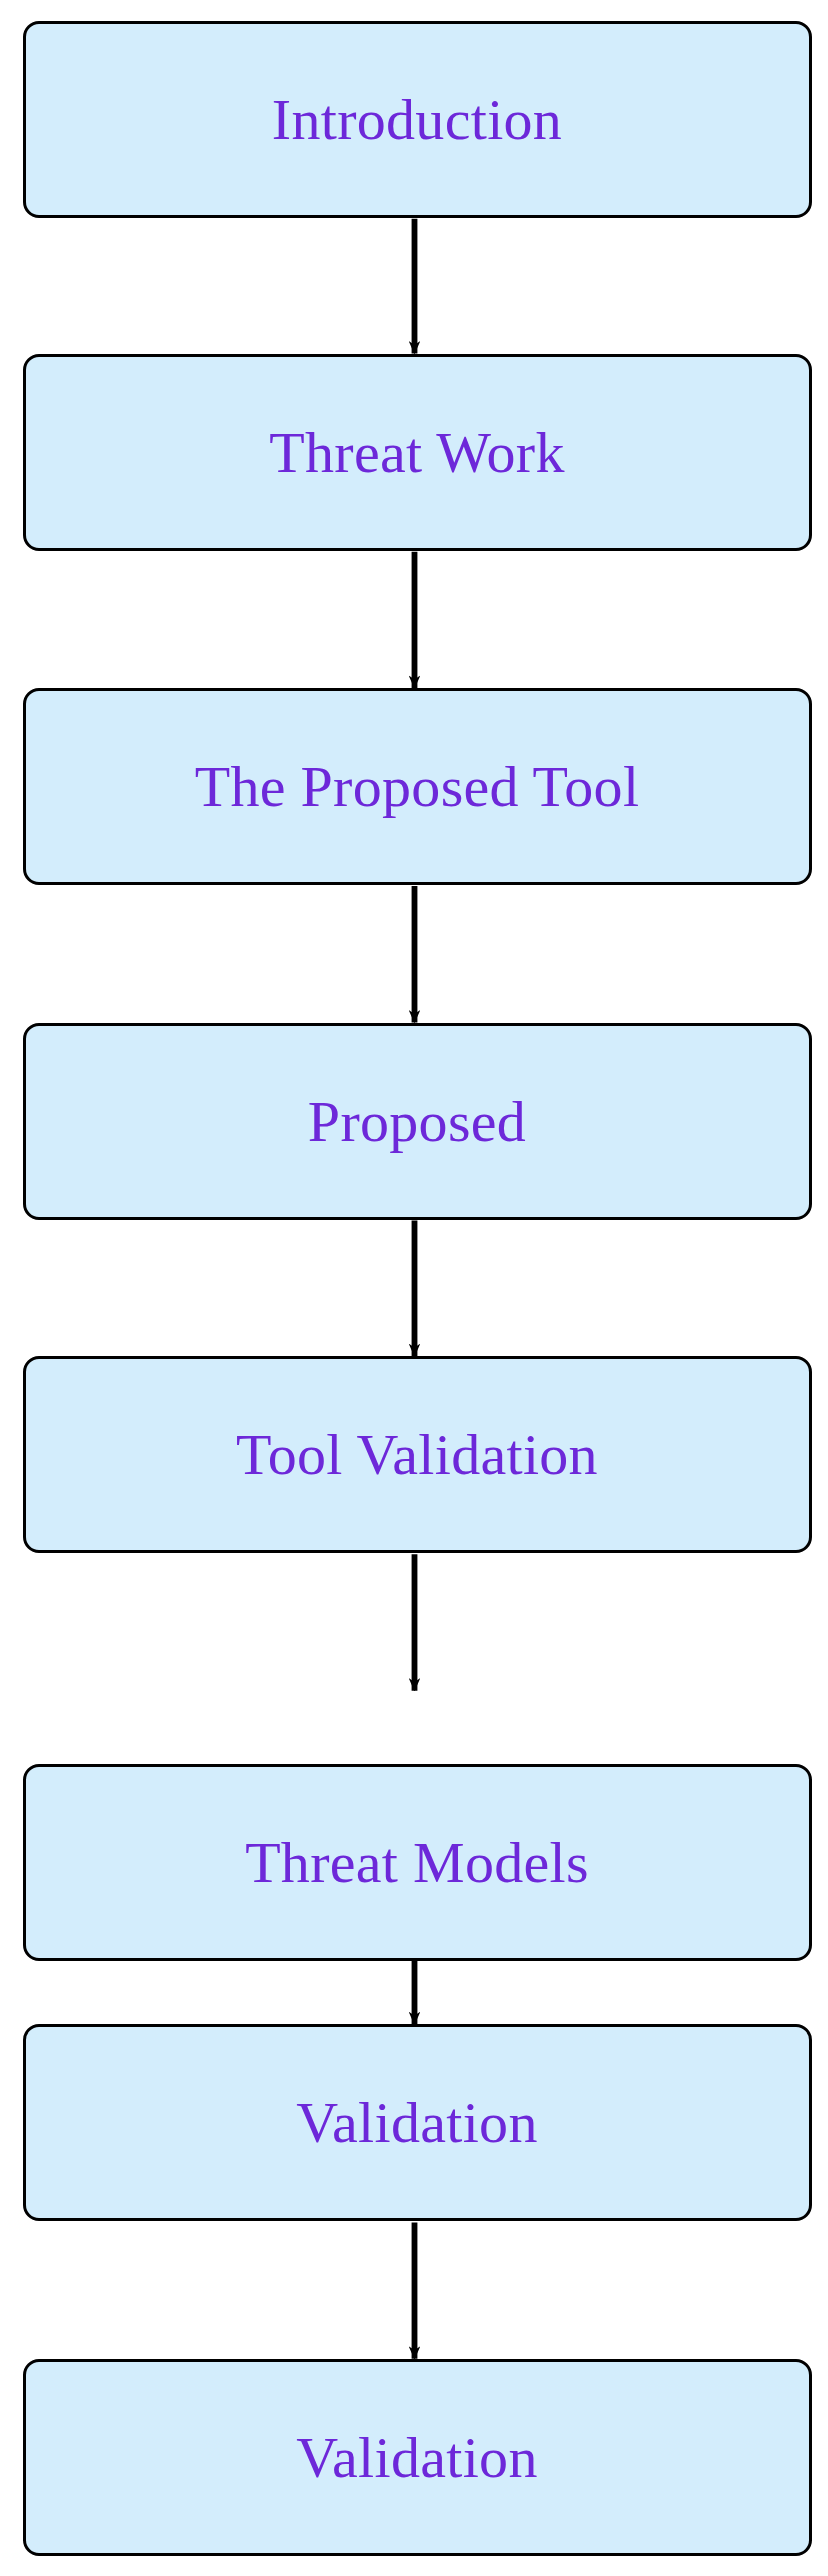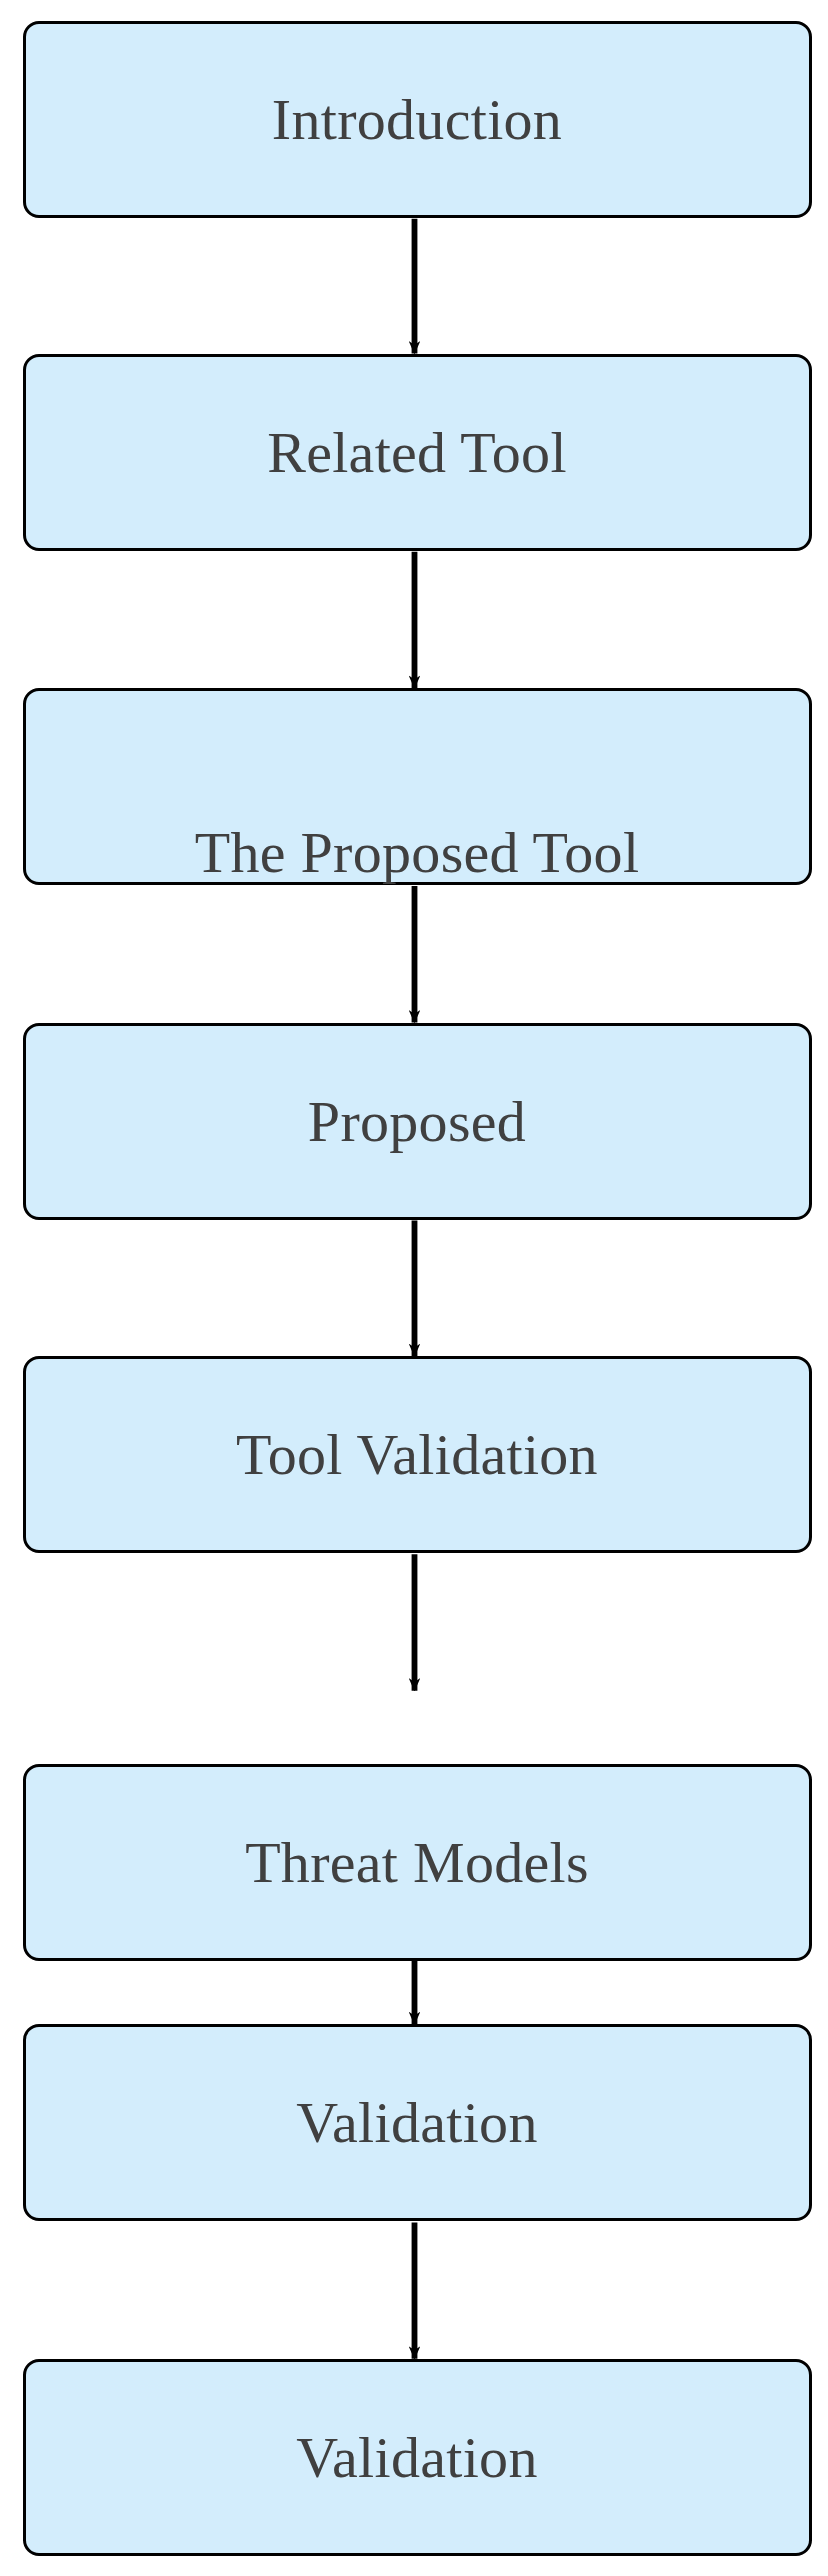--- a/index.html
+++ b/index.html
@@ -38,21 +38,21 @@
     border: 3.3px solid #0d0d0d;
     border-radius: 16px;
     display: flex;
     align-items: center;
     justify-content: center;
   }
   .node-label {
     font-family: "Liberation Serif", "DejaVu Serif", serif;
     font-size: 58px;
     line-height: 1;
-    color: #404040;
+    color: #6d28d9;
     letter-spacing: 0.3px;
     white-space: nowrap;
     text-align: center;
     user-select: none;
   }
   .edge-hit {
     position: absolute;
     left: 389px;
     width: 50px;
     background: transparent;
@@ -89,23 +89,23 @@
       <div class="edge-hit" style="top: 1554px; height: 136px; left: 389px;"></div>
       <div class="edge-hit" style="top: 1889px; height: 136px; left: 389px;"></div>
       <div class="edge-hit" style="top: 2222px; height: 136px; left: 389px;"></div>
     </div>
 
   <div id="node-layer">
       <div class="node-box" style="left: 22.5px; top: 21px; width: 783px; height: 191px; background: rgb(211, 237, 252); border-color: rgb(0, 0, 0);">
         <span class="node-label">Introduction</span>
       </div>
       <div class="node-box" style="left: 22.5px; top: 354px; width: 783px; height: 191px; background: rgb(211, 237, 252); border-color: rgb(0, 0, 0);">
-        <span class="node-label">Related Tool</span>
+        <span class="node-label">Threat Work</span>
       </div>
-      <div class="node-box" style="left: 22.5px; top: 688px; width: 783px; height: 191px; background: rgb(211, 237, 252); border-color: rgb(0, 0, 0); align-items: flex-end;">
+      <div class="node-box" style="left: 22.5px; top: 688px; width: 783px; height: 191px; background: rgb(211, 237, 252); border-color: rgb(0, 0, 0);">
         <span class="node-label">The Proposed Tool</span>
       </div>
       <div class="node-box" style="left: 22.5px; top: 1023px; width: 783px; height: 191px; background: rgb(211, 237, 252); border-color: rgb(0, 0, 0);">
         <span class="node-label">Proposed</span>
       </div>
       <div class="node-box" style="left: 22.5px; top: 1356px; width: 783px; height: 191px; background: rgb(211, 237, 252); border-color: rgb(0, 0, 0);">
         <span class="node-label">Tool Validation</span>
       </div>
       <div class="node-box" style="left: 22.5px; top: 1764px; width: 783px; height: 191px; background: rgb(211, 237, 252); border-color: rgb(0, 0, 0);">
         <span class="node-label">Threat Models</span>

